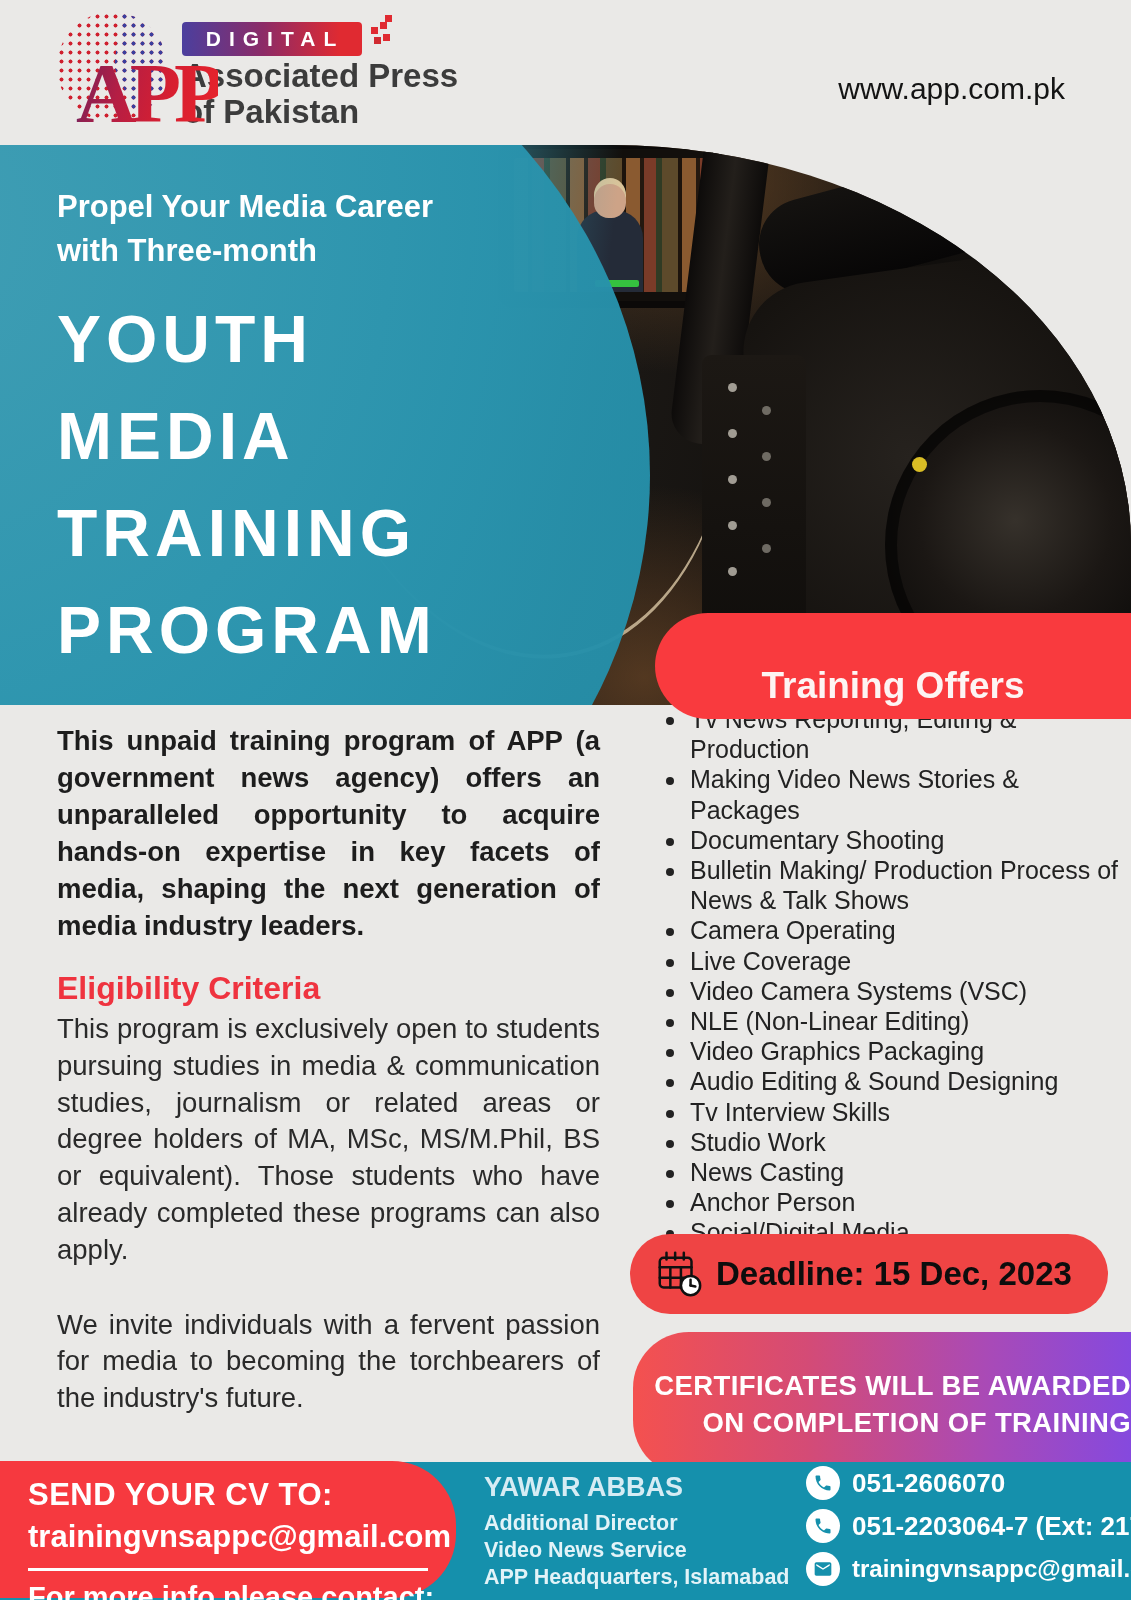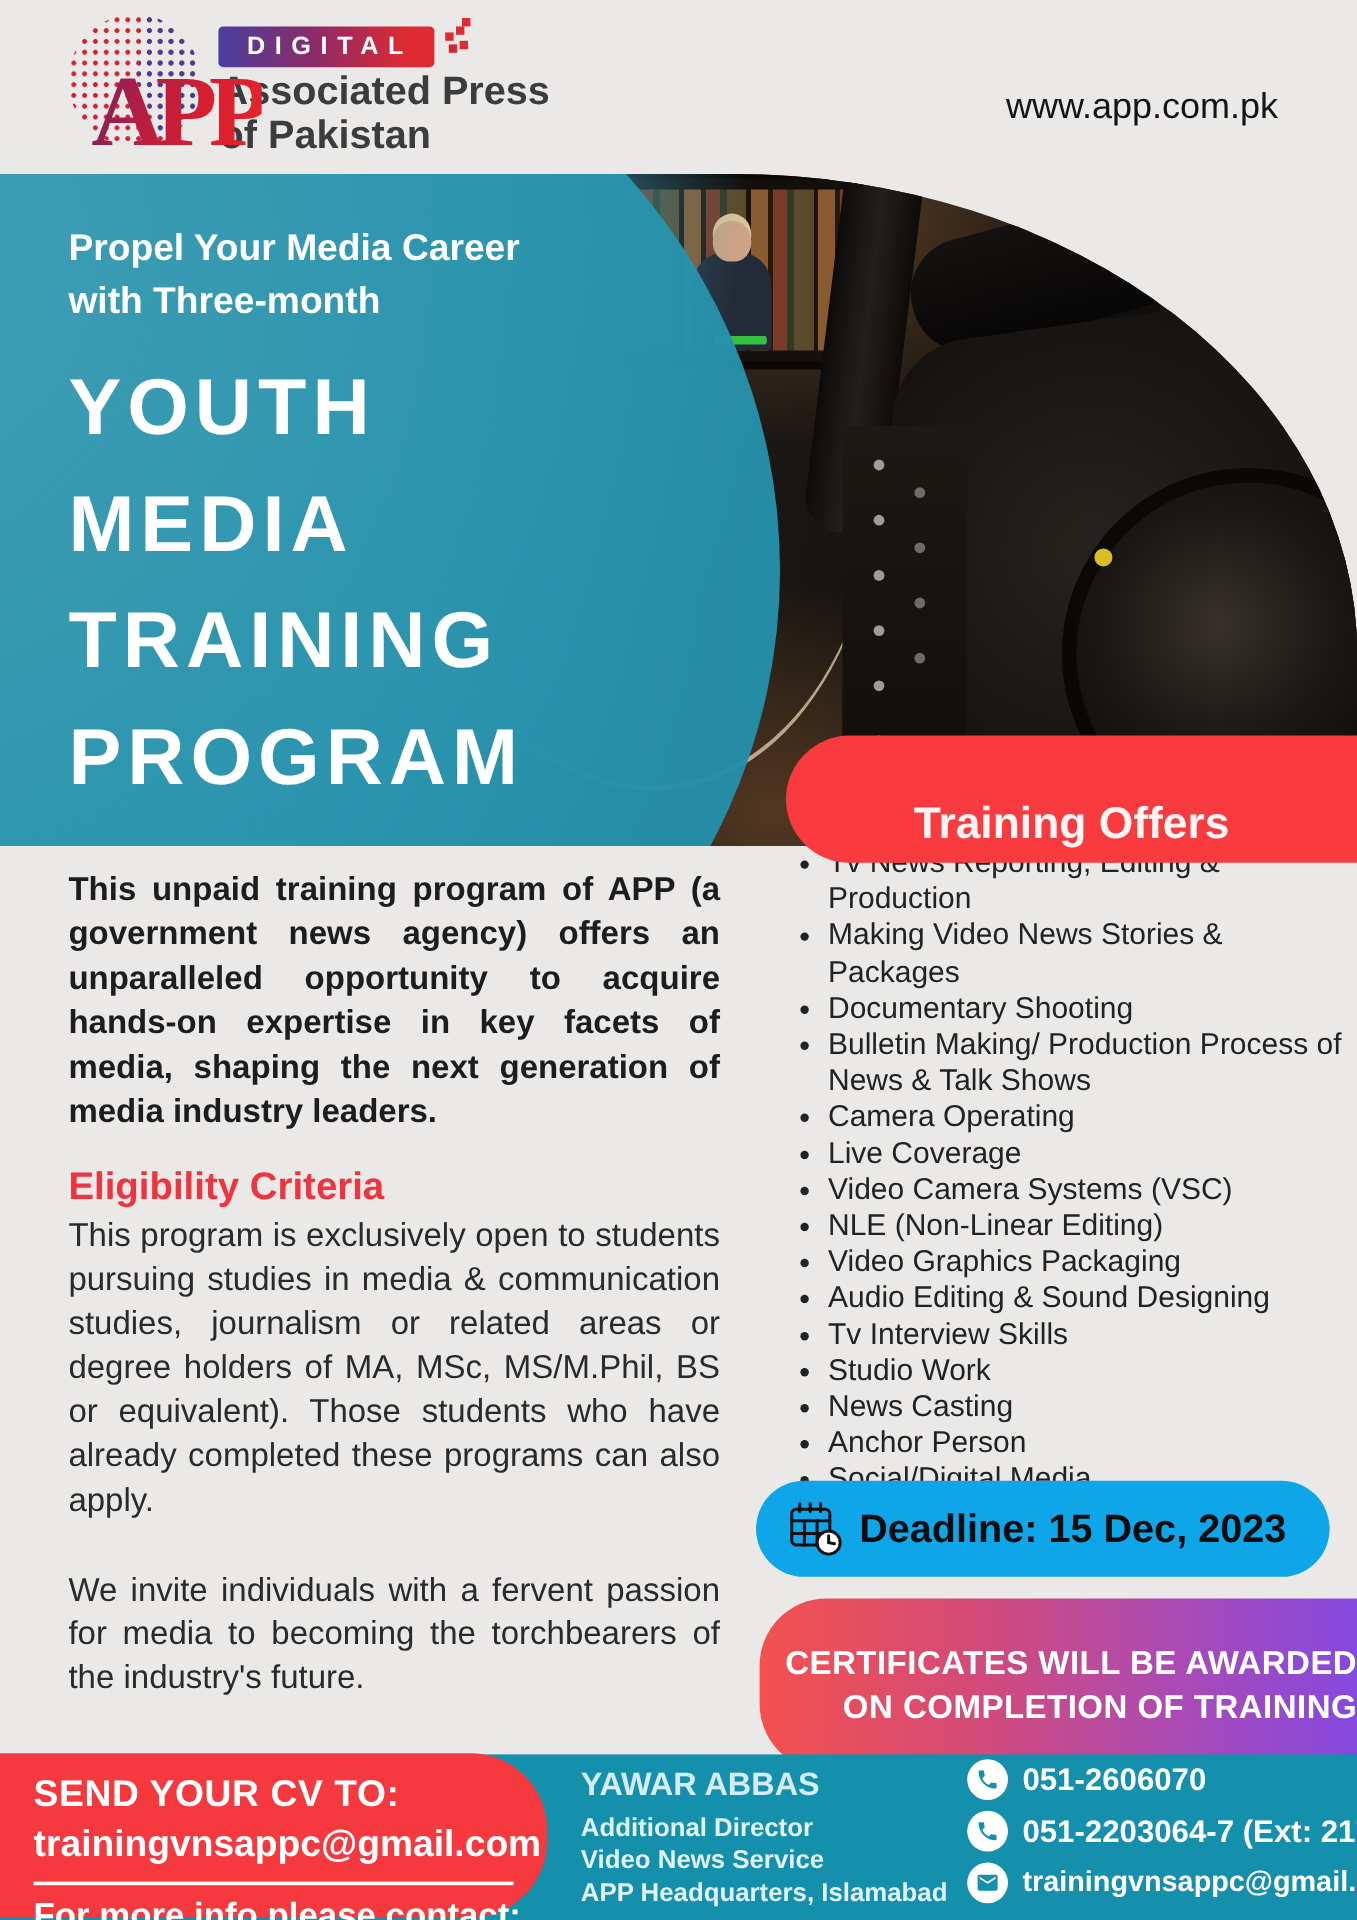--- a/index.html
+++ b/index.html
@@ -79,21 +79,21 @@
 
   
   .left-col{position:absolute;left:57px;top:722px;width:543px;color:#1d1d1d;}
   .intro{font-size:27.5px;font-weight:700;line-height:37px;text-align:justify;margin:0;}
   .elig-heading{margin:26px 0 4px 0;font-size:32px;font-weight:700;color:#ef333f;}
   .elig-body{font-size:27.5px;font-weight:400;line-height:36.8px;text-align:justify;color:#2a2a2a;margin:0;}
   .closing{font-size:27.5px;font-weight:400;line-height:36.8px;text-align:justify;color:#2a2a2a;margin:38px 0 0 0;}
 
   
   .deadline-pill{position:absolute;left:630px;top:1234px;width:478px;height:80px;border-radius:44px;
-    background:#0ea5e9;display:flex;align-items:center;padding-left:24px;box-sizing:border-box;gap:12px;}
+    background:#ef4444;display:flex;align-items:center;padding-left:24px;box-sizing:border-box;gap:12px;}
   .deadline-pill .cal{flex:0 0 auto;}
   .deadline-pill span{font-size:33px;font-weight:800;color:#0d0d0d;white-space:nowrap;}
 
   
   .cert-banner{position:absolute;left:633px;top:1332px;width:498px;height:144px;border-radius:56px 0 0 56px;
     background:linear-gradient(90deg,#f4514f 0%,#d44b76 35%,#a84ab8 72%,#8549de 100%);
     display:flex;flex-direction:column;align-items:flex-end;justify-content:center;
     color:#fff;font-size:27.5px;font-weight:700;line-height:37px;letter-spacing:.4px;}
 
   

